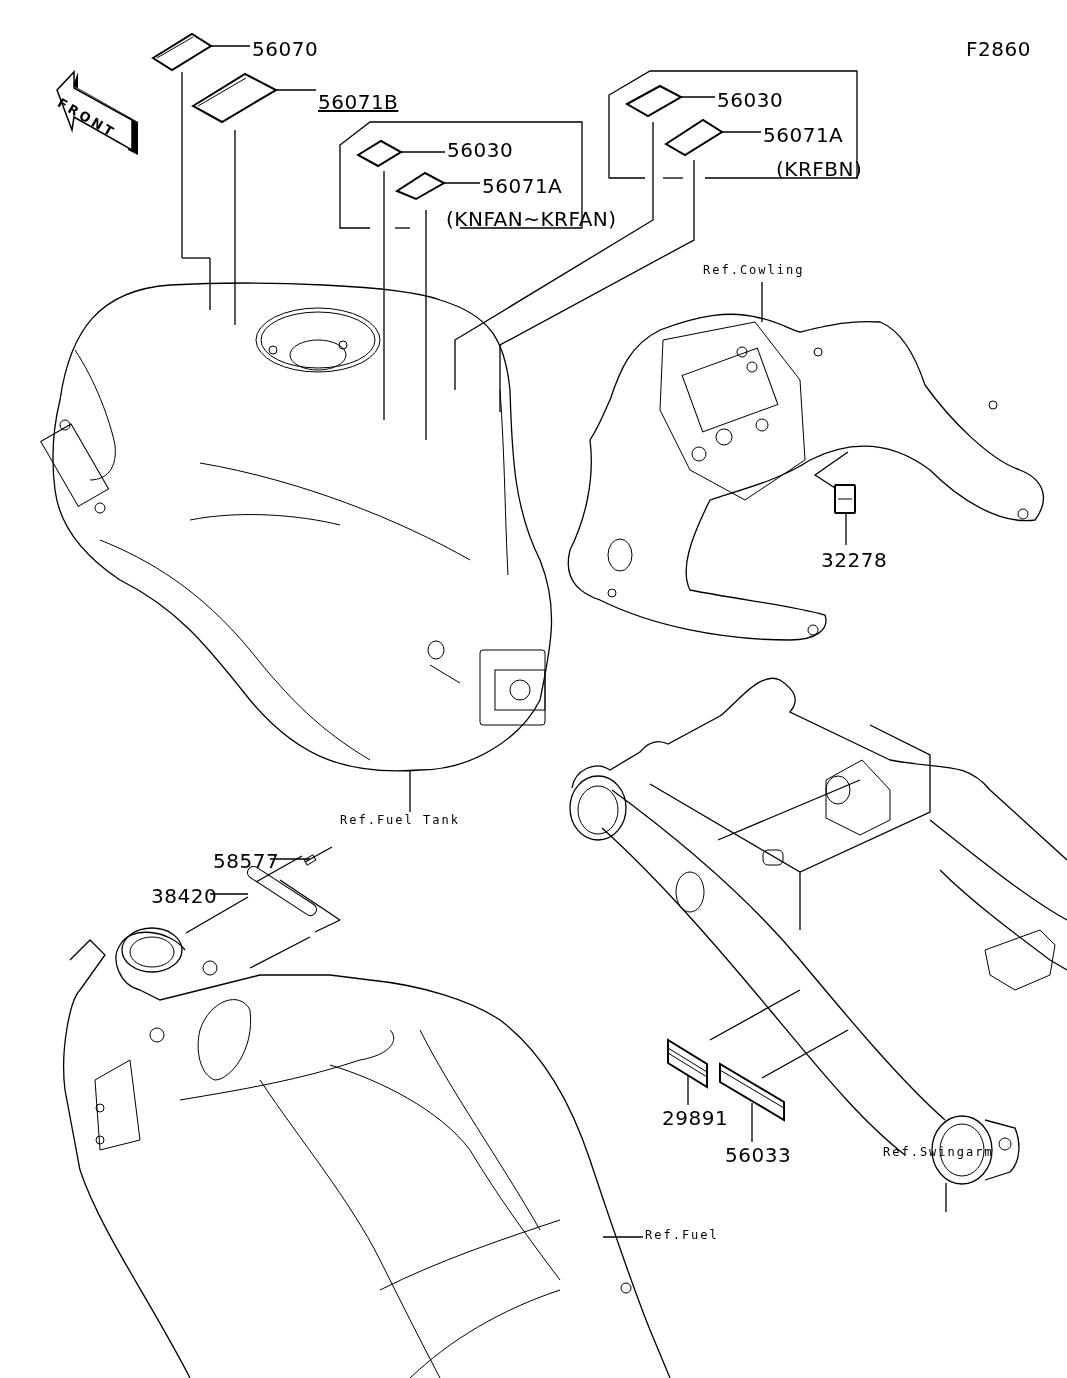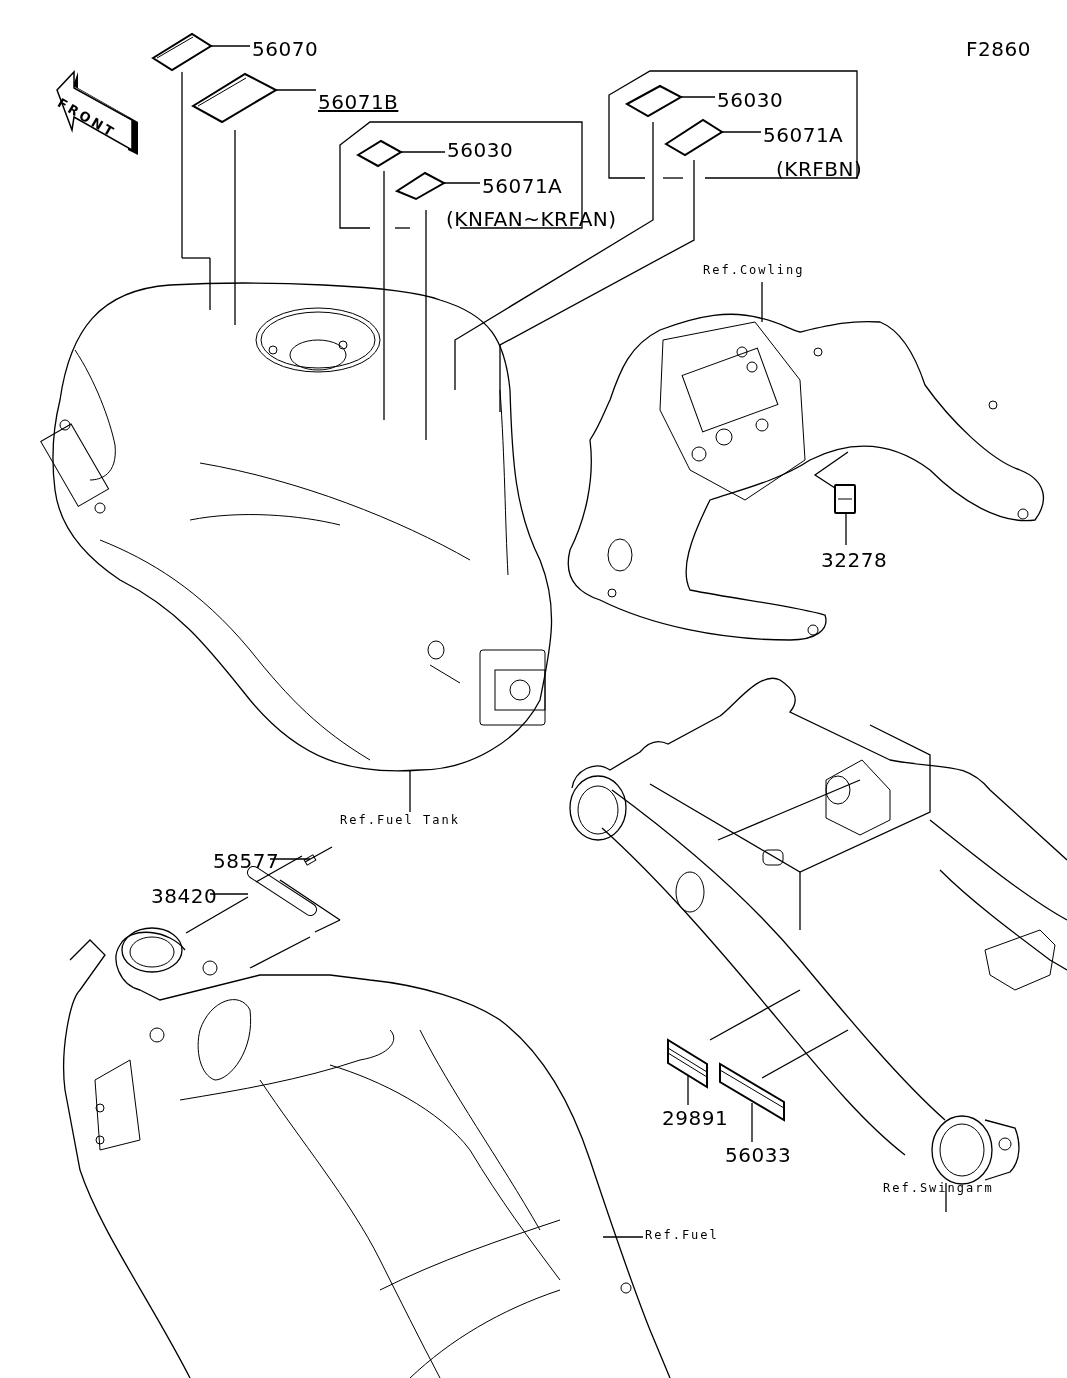--- a/index.html
+++ b/index.html
@@ -203,15 +203,15 @@
 
 <div class="lbl ref" style="left:340px;top:814px;text-align:center;">Ref.Fuel Tank</div>
 
 <div class="lbl" style="left:213px;top:851px;">58577</div>
 <div class="lbl" style="left:151px;top:886px;">38420</div>
 
 <div class="lbl" style="left:662px;top:1108px;">29891</div>
 <div class="lbl" style="left:725px;top:1145px;">56033</div>
 
 <div class="lbl ref" style="left:645px;top:1229px;">Ref.Fuel</div>
-<div class="lbl ref" style="left:883px;top:1182px;">Ref.Swingarm</div>
+<div class="lbl ref" style="left:883px;top:1146px;">Ref.Swingarm</div>
 
 <div class="lbl" style="left:62px;top:96px;font-weight:bold;font-size:13px;letter-spacing:3px;transform:rotate(30deg);transform-origin:left top;">FRONT</div>
 
 </body></html>

